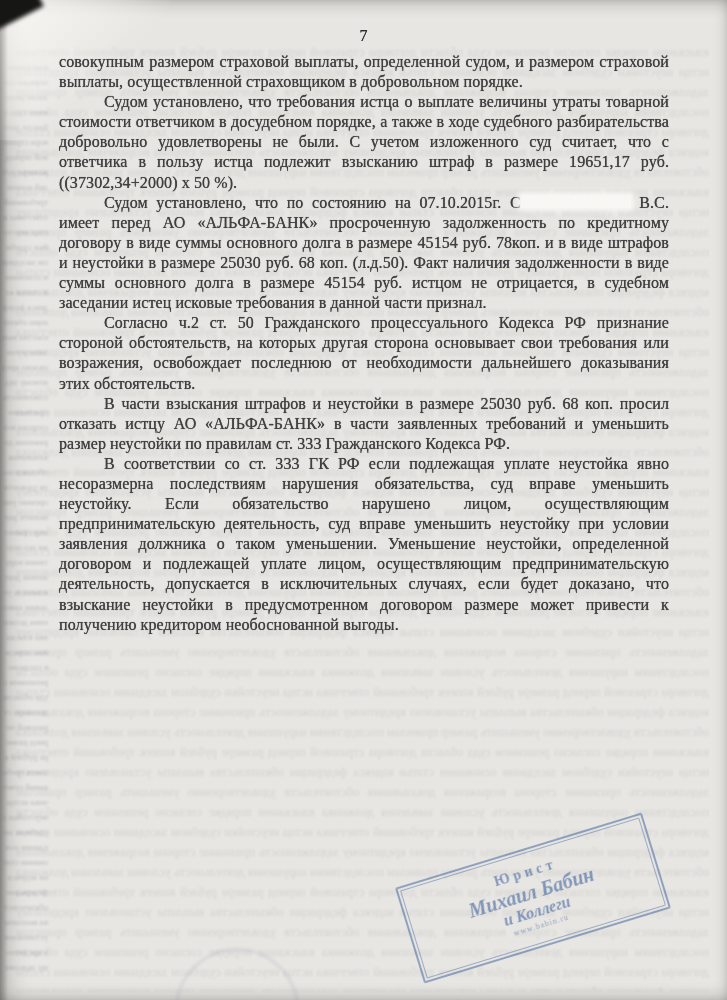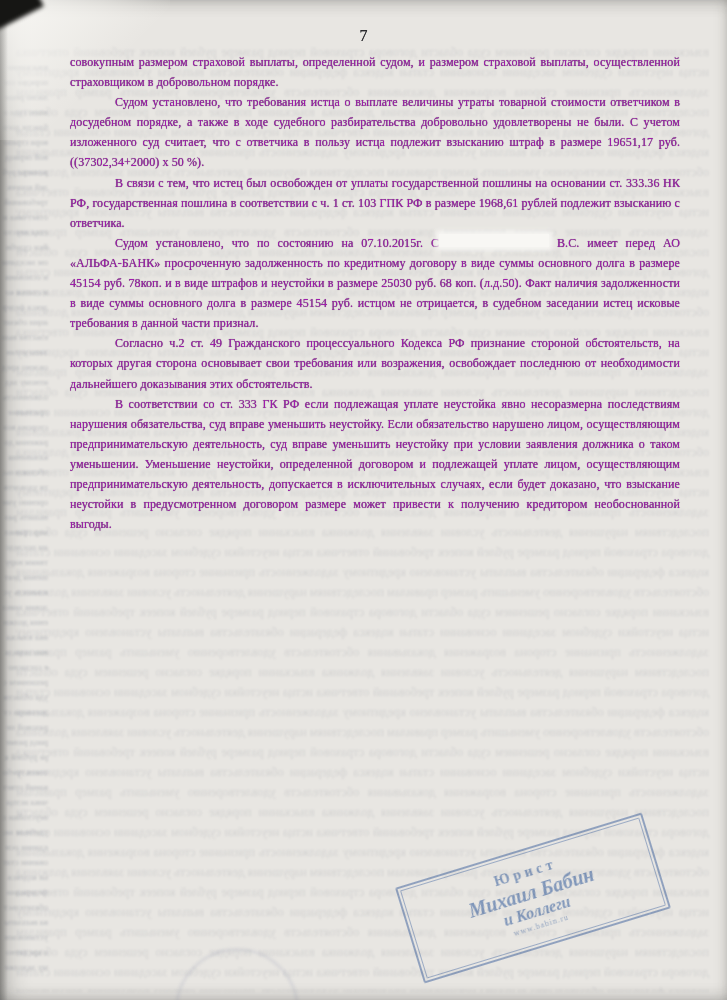--- a/index.html
+++ b/index.html
@@ -64,24 +64,24 @@
 
   .page-number {
     position: absolute; top: 27px; left: 0; width: 727px;
     text-align: center;
     font-size: 16px; color: #2a2a2e;
     text-shadow: 0 0 0.6px rgba(35,35,40,0.8);
     z-index: 2;
   }
 
   .text-block {
-    position: absolute; left: 70px; top: 52px; width: 610px;
-    font-size: 12px; line-height: 20.1px;
+    position: absolute; left: 59px; top: 52px; width: 610px;
+    font-size: 16px; line-height: 20.1px;
     letter-spacing: 0.1px;
-    color: #a21caf;
+    color: #404040;
     text-align: justify;
     text-shadow: 0 0 0.7px rgba(30,30,36,0.85);
     z-index: 2;
   }
   .text-block p { margin: 0; }
   .text-block p.indent { text-indent: 45px; }
 
   .redaction {
     display: inline-block;
     height: 13px;
@@ -138,23 +138,23 @@
 
   <div class="fold-highlight"></div>
   <div class="corner-black"></div>
   <div class="left-edge"></div>
 
   <div class="page-number">7</div>
 
   <div class="text-block" id="paragraphs">
       <p class="">совокупным размером страховой выплаты, определенной судом, и размером страховой выплаты, осуществленной страховщиком в добровольном порядке.</p>
       <p class="indent">Судом установлено, что требования истца о выплате величины утраты товарной стоимости ответчиком в досудебном порядке, а также в ходе судебного разбирательства добровольно удовлетворены не были. С учетом изложенного суд считает, что с ответчика в пользу истца подлежит взысканию штраф в размере 19651,17 руб. ((37302,34+2000) х 50 %).</p>
-      <p class="indent">В связи с тем, что истец был освобожден от уплаты государственной пошлины на основании ст. 333.36 НК РФ, государственная пошлина в соответствии с ч. 1 ст. 103 ГПК РФ в размере 1968,61 рублей подлежит взысканию с ответчика.</p>
       <p class="indent">Судом установлено, что по состоянию на 07.10.2015г. С<span class="redaction" style="width: 110px;"></span> В.С. имеет перед АО «АЛЬФА-БАНК» просроченную задолженность по кредитному договору в виде суммы основного долга в размере 45154 руб. 78коп. и в виде штрафов и неустойки в размере 25030 руб. 68 коп. (л.д.50). Факт наличия задолженности в виде суммы основного долга в размере 45154 руб. истцом не отрицается, в судебном заседании истец исковые требования в данной части признал.</p>
-      <p class="indent">Согласно ч.2 ст. 49 Гражданского процессуального Кодекса РФ признание стороной обстоятельств, на которых другая сторона основывает свои требования или возражения, освобождает последнюю от необходимости дальнейшего доказывания этих обстоятельств.</p>
+      <p class="indent">Согласно ч.2 ст. 50 Гражданского процессуального Кодекса РФ признание стороной обстоятельств, на которых другая сторона основывает свои требования или возражения, освобождает последнюю от необходимости дальнейшего доказывания этих обстоятельств.</p>
+      <p class="indent">В части взыскания штрафов и неустойки в размере 25030 руб. 68 коп. просил отказать истцу АО «АЛЬФА-БАНК» в части заявленных требований и уменьшить размер неустойки по правилам ст. 333 Гражданского Кодекса РФ.</p>
       <p class="indent">В соответствии со ст. 333 ГК РФ если подлежащая уплате неустойка явно несоразмерна последствиям нарушения обязательства, суд вправе уменьшить неустойку. Если обязательство нарушено лицом, осуществляющим предпринимательскую деятельность, суд вправе уменьшить неустойку при условии заявления должника о таком уменьшении. Уменьшение неустойки, определенной договором и подлежащей уплате лицом, осуществляющим предпринимательскую деятельность, допускается в исключительных случаях, если будет доказано, что взыскание неустойки в предусмотренном договором размере может привести к получению кредитором необоснованной выгоды.</p>
     </div>
 
   <div class="stamp">
     <div class="stamp-outer">
       <div class="stamp-inner">
         <div class="stamp-title">Юрист</div>
         <div class="stamp-name">Михаил Бабин</div>
         <div class="stamp-suffix">и Коллеги</div>
         <div class="stamp-url">www.babin.ru</div>

